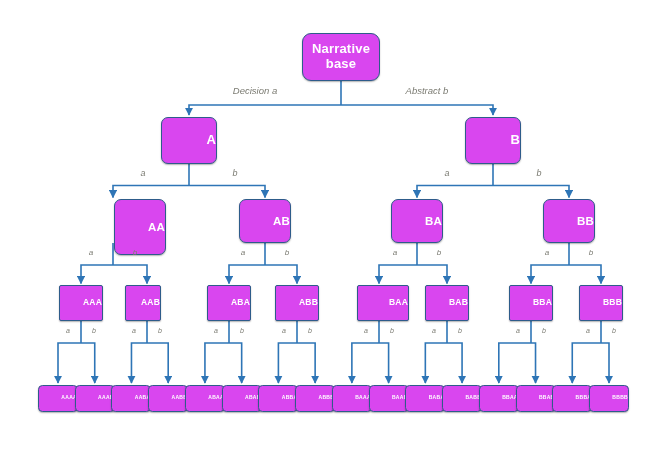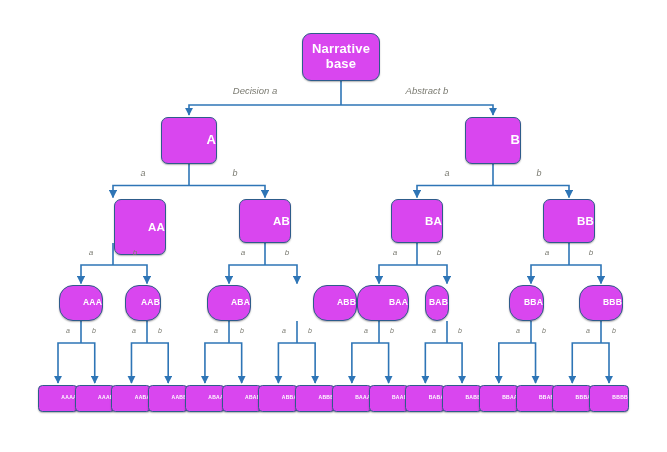--- a/index.html
+++ b/index.html
@@ -48,21 +48,21 @@
     justify-content: flex-end;
     text-align: center;
     line-height: 1.12;
     font-weight: 700;
     letter-spacing: 0.2px;
     box-shadow: 0 1px 1.5px rgba(0,0,0,0.30);
   }
   .node.lv0 { font-size: 13px; border-radius: 9px; }
   .node.lv1 { font-size: 13px; }
   .node.lv2 { font-size: 11.5px; }
-  .node.lv3 { font-size: 8.5px; border-radius: 14px; }
+  .node.lv3 { font-size: 8.5px; border-radius: 2px; }
   .node.lv4 { font-size: 5px; border-radius: 4.5px; letter-spacing: 0.3px; }
   .edge-label {
     position: absolute;
     font-style: italic;
     color: #7b7b72;
     white-space: nowrap;
     transform: translateX(-50%);
   }
   .edge-label.big { font-size: 9.5px; text-align: center; }
   .edge-label.mid { font-size: 9px; }
@@ -154,30 +154,30 @@
       </div>
       <div class="node lv3" style="left: 59px; top: 285px; width: 44px; height: 36px;">
         <span>AAA</span>
       </div>
       <div class="node lv3" style="left: 125px; top: 285px; width: 36px; height: 36px;">
         <span>AAB</span>
       </div>
       <div class="node lv3" style="left: 207px; top: 285px; width: 44px; height: 36px;">
         <span>ABA</span>
       </div>
-      <div class="node lv3" style="left: 275px; top: 285px; width: 44px; height: 36px; margin-left: 38px;">
+      <div class="node lv3" style="left: 275px; top: 285px; width: 44px; height: 36px;">
         <span>ABB</span>
       </div>
       <div class="node lv3" style="left: 357px; top: 285px; width: 52px; height: 36px;">
         <span>BAA</span>
       </div>
-      <div class="node lv3" style="left: 425px; top: 285px; width: 24px; height: 36px;">
+      <div class="node lv3" style="left: 425px; top: 285px; width: 44px; height: 36px;">
         <span>BAB</span>
       </div>
-      <div class="node lv3" style="left: 509px; top: 285px; width: 35px; height: 36px;">
+      <div class="node lv3" style="left: 509px; top: 285px; width: 44px; height: 36px;">
         <span>BBA</span>
       </div>
       <div class="node lv3" style="left: 579px; top: 285px; width: 44px; height: 36px;">
         <span>BBB</span>
       </div>
       <div class="node lv4" style="left: 38px; top: 384.5px; width: 40px; height: 27px;">
         <span>AAAA</span>
       </div>
       <div class="node lv4" style="left: 74.7333px; top: 384.5px; width: 40px; height: 27px;">
         <span>AAAB</span>

